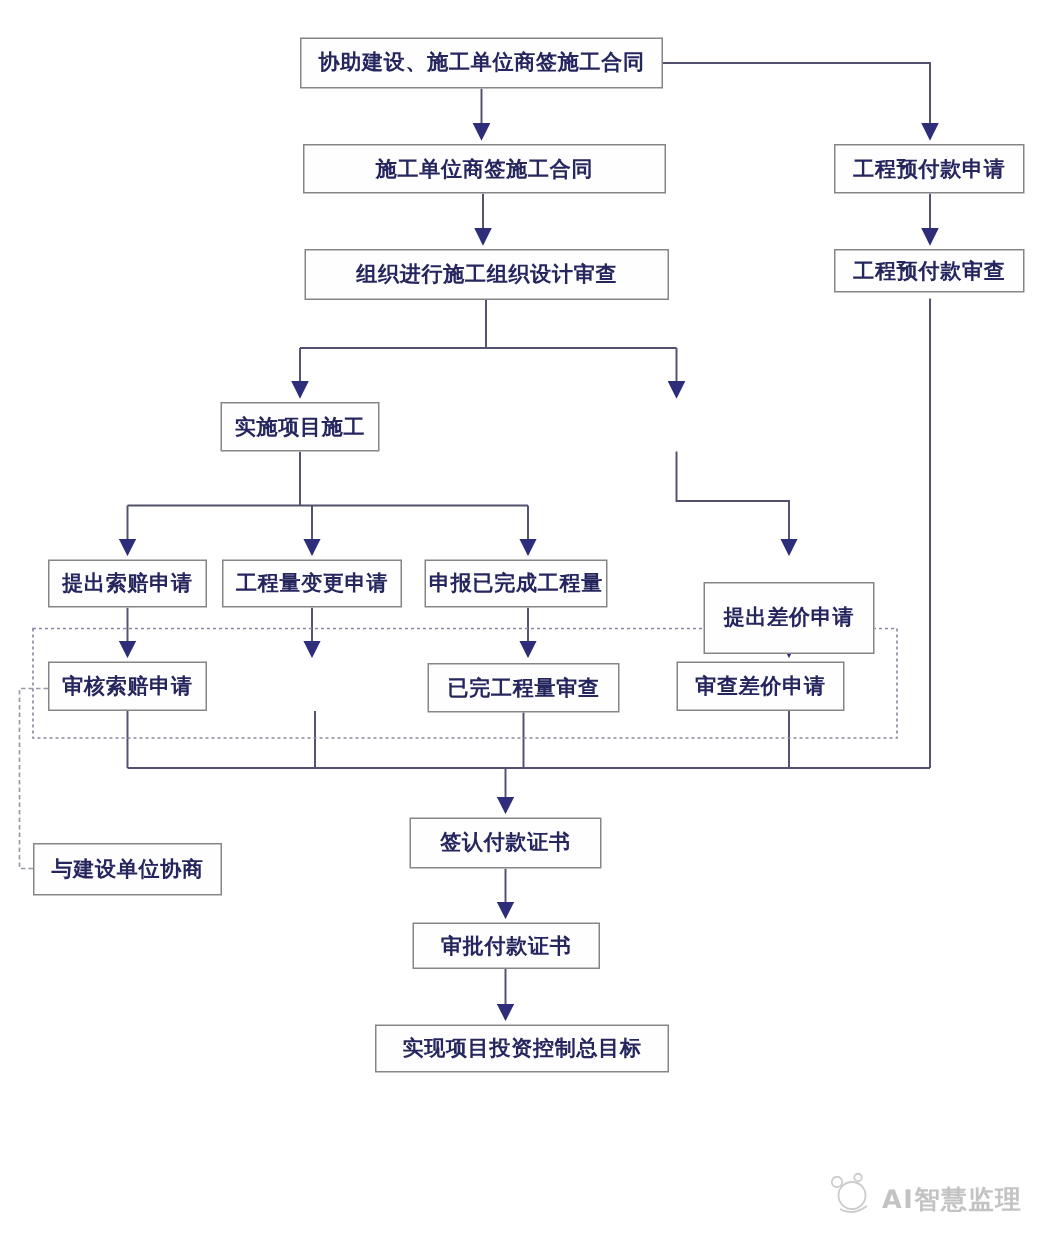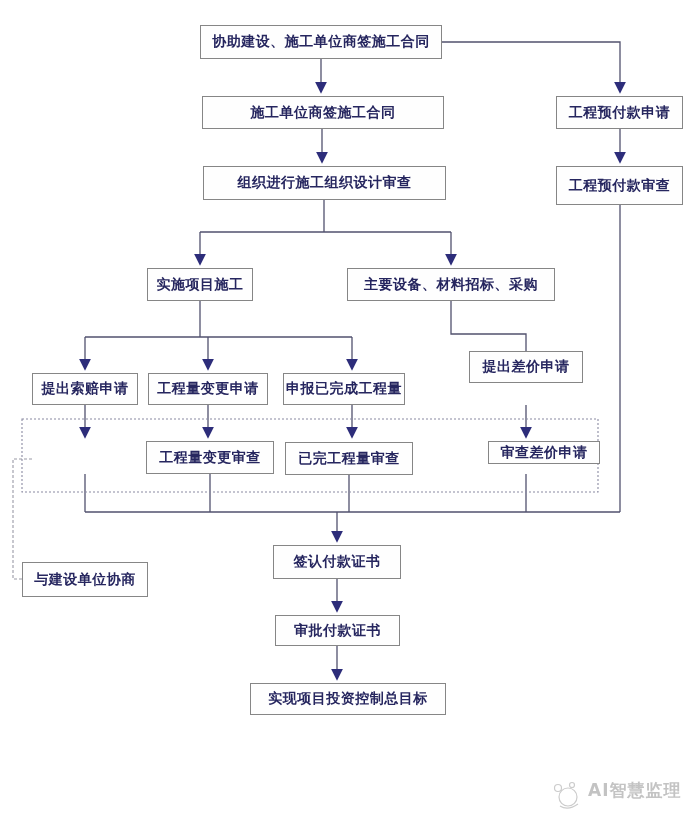--- a/index.html
+++ b/index.html
@@ -20,21 +20,21 @@
     color:#26265f;
     font-size:14px;
     font-weight:600;
     letter-spacing:0.5px;
     text-align:center;
     white-space:nowrap;
     z-index:2;
   }
   #watermark{
     position:absolute;left:552px;top:779px;width:135px;height:32px;
-    display:flex;align-items:flex-start;
+    display:flex;align-items:flex-end;
     color:#c3c3c3;z-index:2;
   }
   #watermark .brand-text{
     font-size:17px;font-weight:600;letter-spacing:1px;margin-left:6px;
     color:#c3c3c3;
   }
 </style>
 </head>
 <body>
 
@@ -98,40 +98,39 @@
   </svg>
 
   <div class="node" style="left:200px;top:25px;width:242px;height:34px">协助建设、施工单位商签施工合同</div>
 
   <div class="node" style="left:202px;top:96px;width:242px;height:33px">施工单位商签施工合同</div>
 
   <div class="node" style="left:203px;top:166px;width:243px;height:34px">组织进行施工组织设计审查</div>
 
   <div class="node" style="left:556px;top:96px;width:127px;height:33px">工程预付款申请</div>
 
-  <div class="node" style="left:556px;top:166px;width:127px;height:39px">工程预付款审查</div>
+  <div class="node" style="left:556px;top:166px;width:127px;height:29px">工程预付款审查</div>
 
   <div class="node" style="left:147px;top:268px;width:106px;height:33px">实施项目施工</div>
 
-  <div class="node" style="left:347px;top:268px;width:208px;height:33px">主要设备、材料招标、采购</div>
 
   <div class="node" style="left:32px;top:373px;width:106px;height:32px">提出索赔申请</div>
 
   <div class="node" style="left:148px;top:373px;width:120px;height:32px">工程量变更申请</div>
 
   <div class="node" style="left:283px;top:373px;width:122px;height:32px">申报已完成工程量</div>
 
-  <div class="node" style="left:469px;top:351px;width:114px;height:32px">提出差价申请</div>
+  <div class="node" style="left:469px;top:388px;width:114px;height:48px">提出差价申请</div>
 
+  <div class="node" style="left:32px;top:441px;width:106px;height:33px">审核索赔申请</div>
 
-  <div class="node" style="left:146px;top:441px;width:128px;height:33px">工程量变更审查</div>
 
   <div class="node" style="left:285px;top:442px;width:128px;height:33px">已完工程量审查</div>
 
-  <div class="node" style="left:488px;top:441px;width:112px;height:23px">审查差价申请</div>
+  <div class="node" style="left:451px;top:441px;width:112px;height:33px">审查差价申请</div>
 
   <div class="node" style="left:22px;top:562px;width:126px;height:35px">与建设单位协商</div>
 
   <div class="node" style="left:273px;top:545px;width:128px;height:34px">签认付款证书</div>
 
   <div class="node" style="left:275px;top:615px;width:125px;height:31px">审批付款证书</div>
 
   <div class="node" style="left:250px;top:683px;width:196px;height:32px">实现项目投资控制总目标</div>
 
   <div id="watermark">

